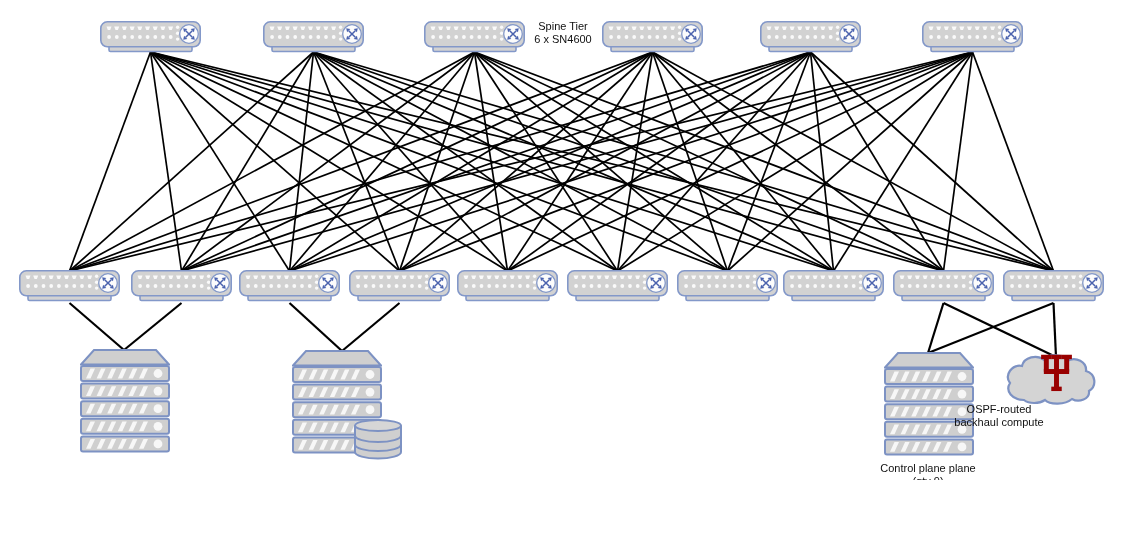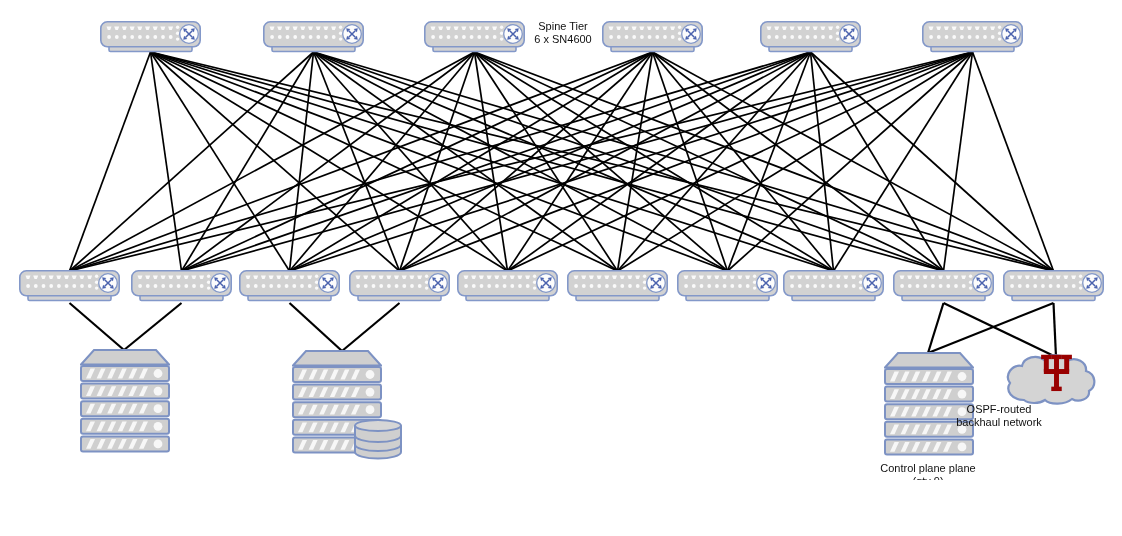--- a/index.html
+++ b/index.html
@@ -793,15 +793,15 @@
 
 
 
   <div class="lbl" style="left:928px;top:462px">
     <div>Control plane plane</div>
     <div>(qty 9)</div>
   </div>
 
   <div class="lbl" style="left:999px;top:403px">
     <div>OSPF-routed</div>
-    <div>backhaul network</div>
+    <div>backhaul compute</div>
   </div>
 </div>
 
 </body></html>

